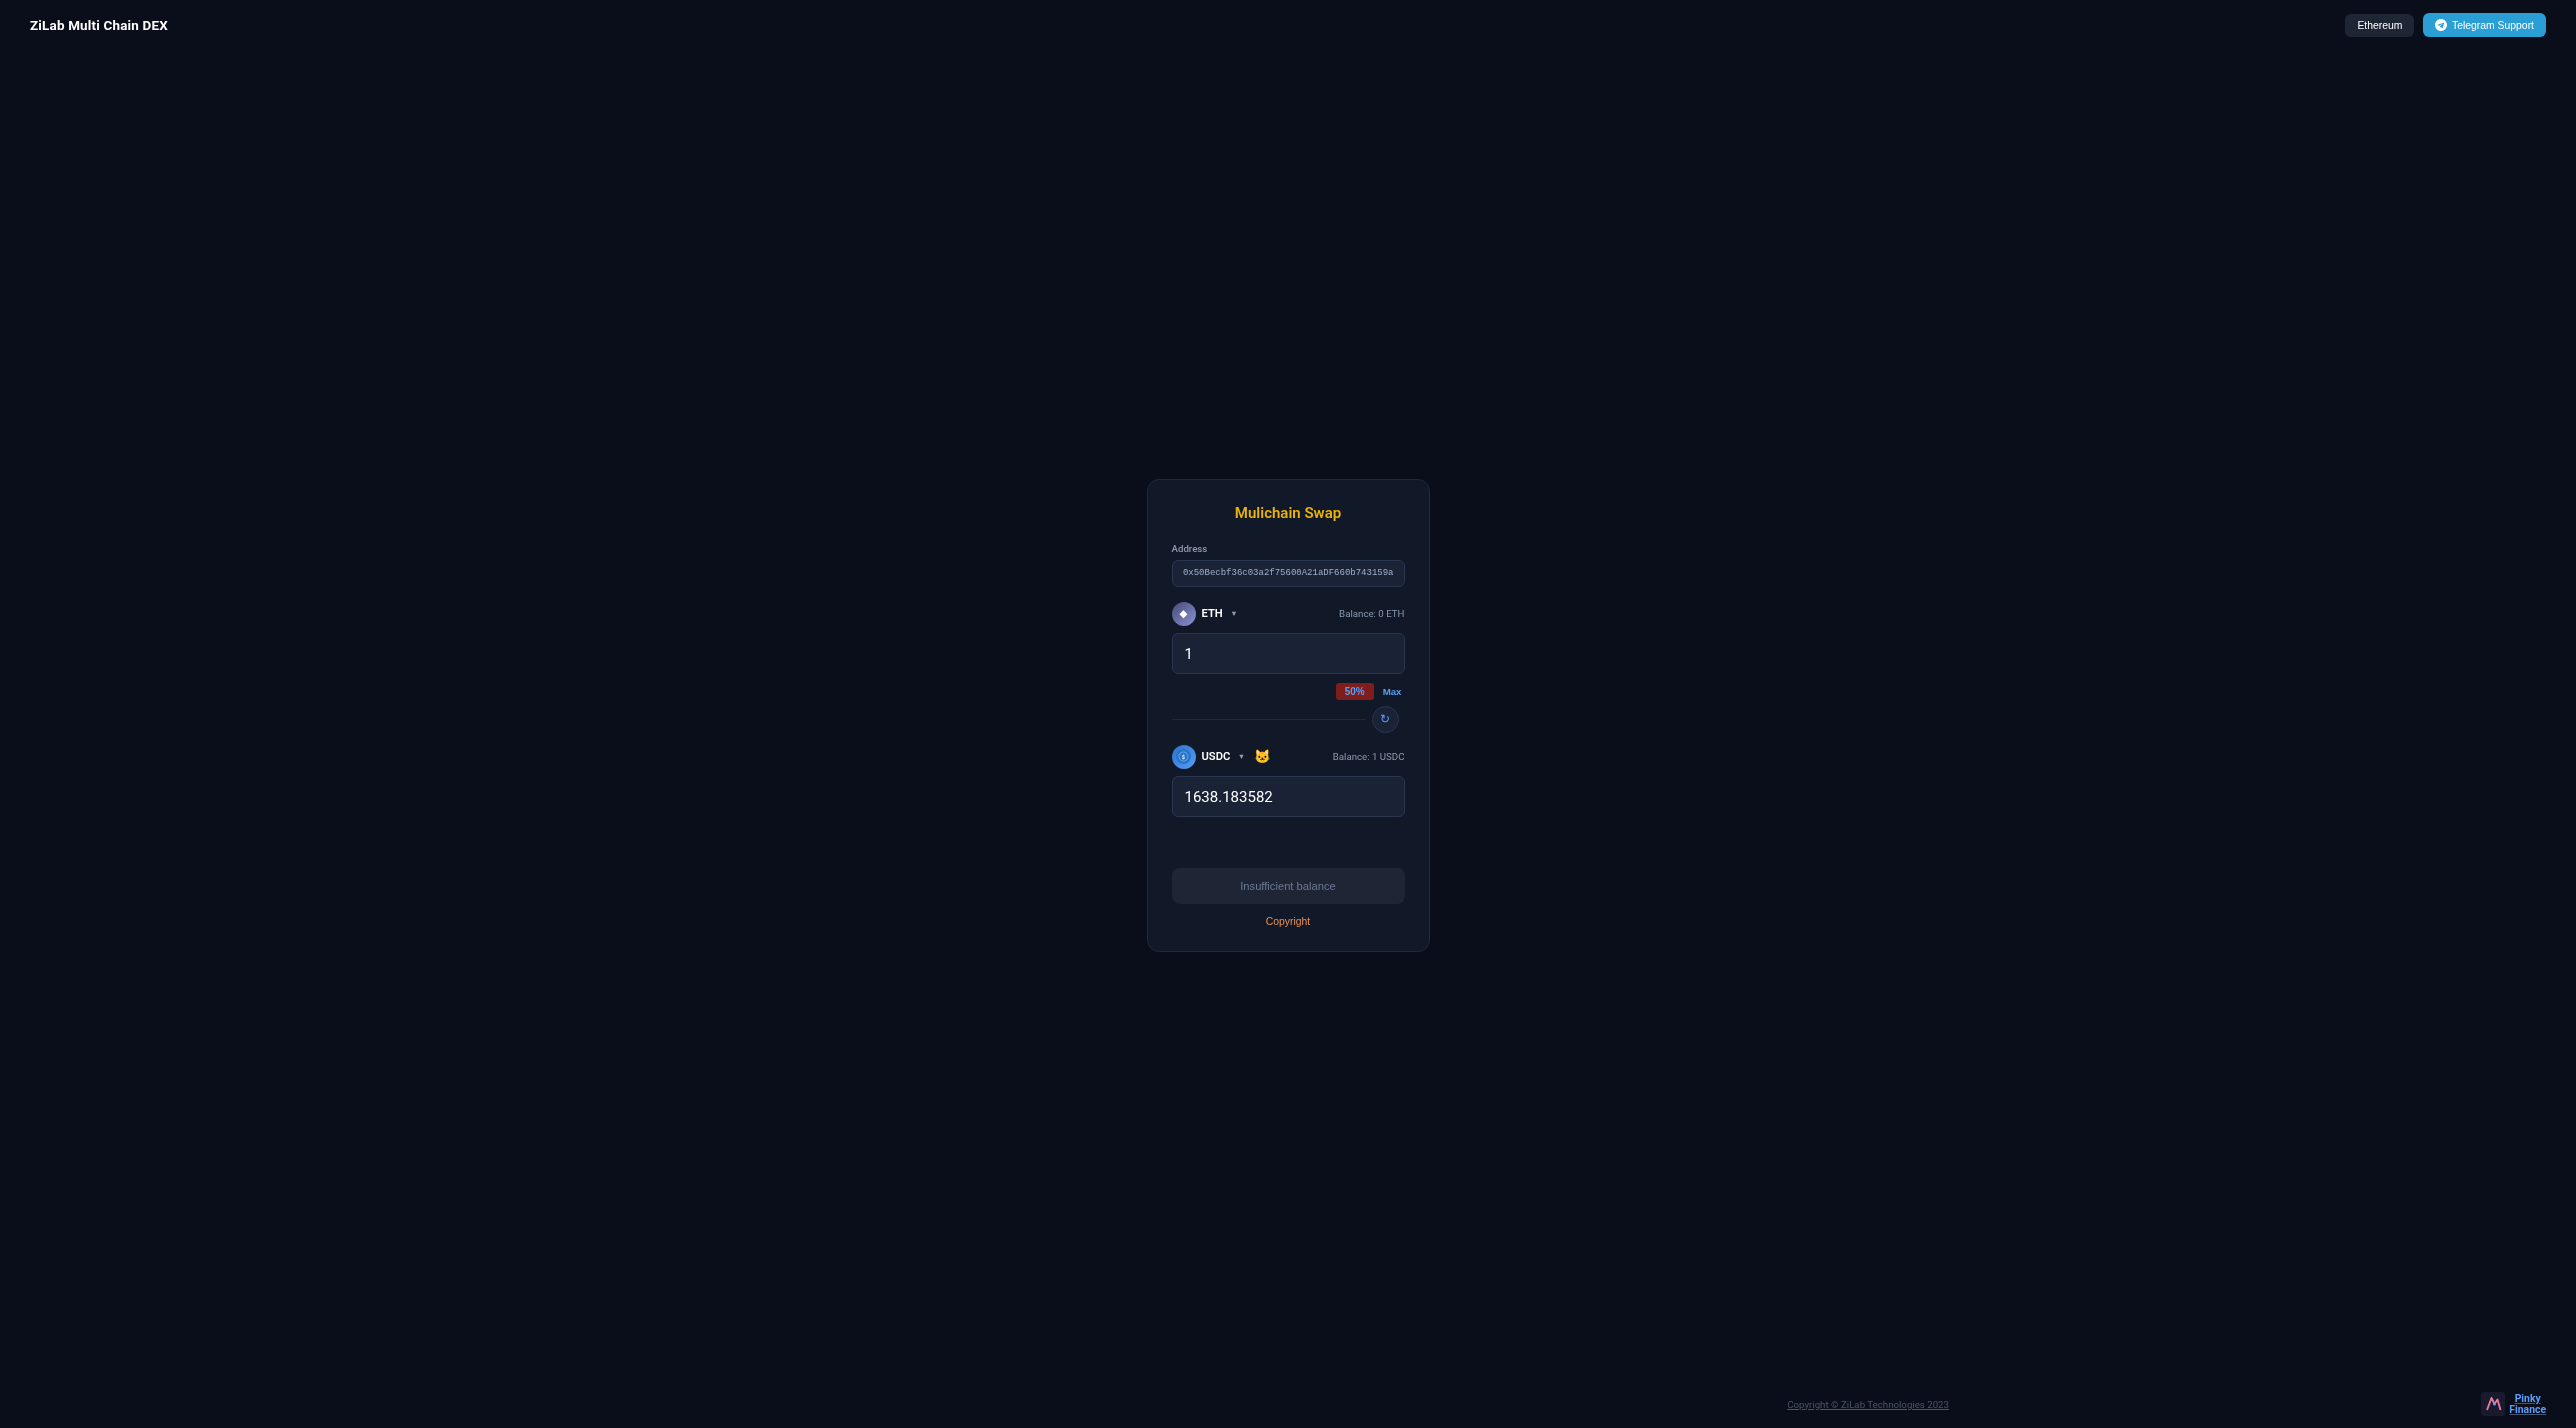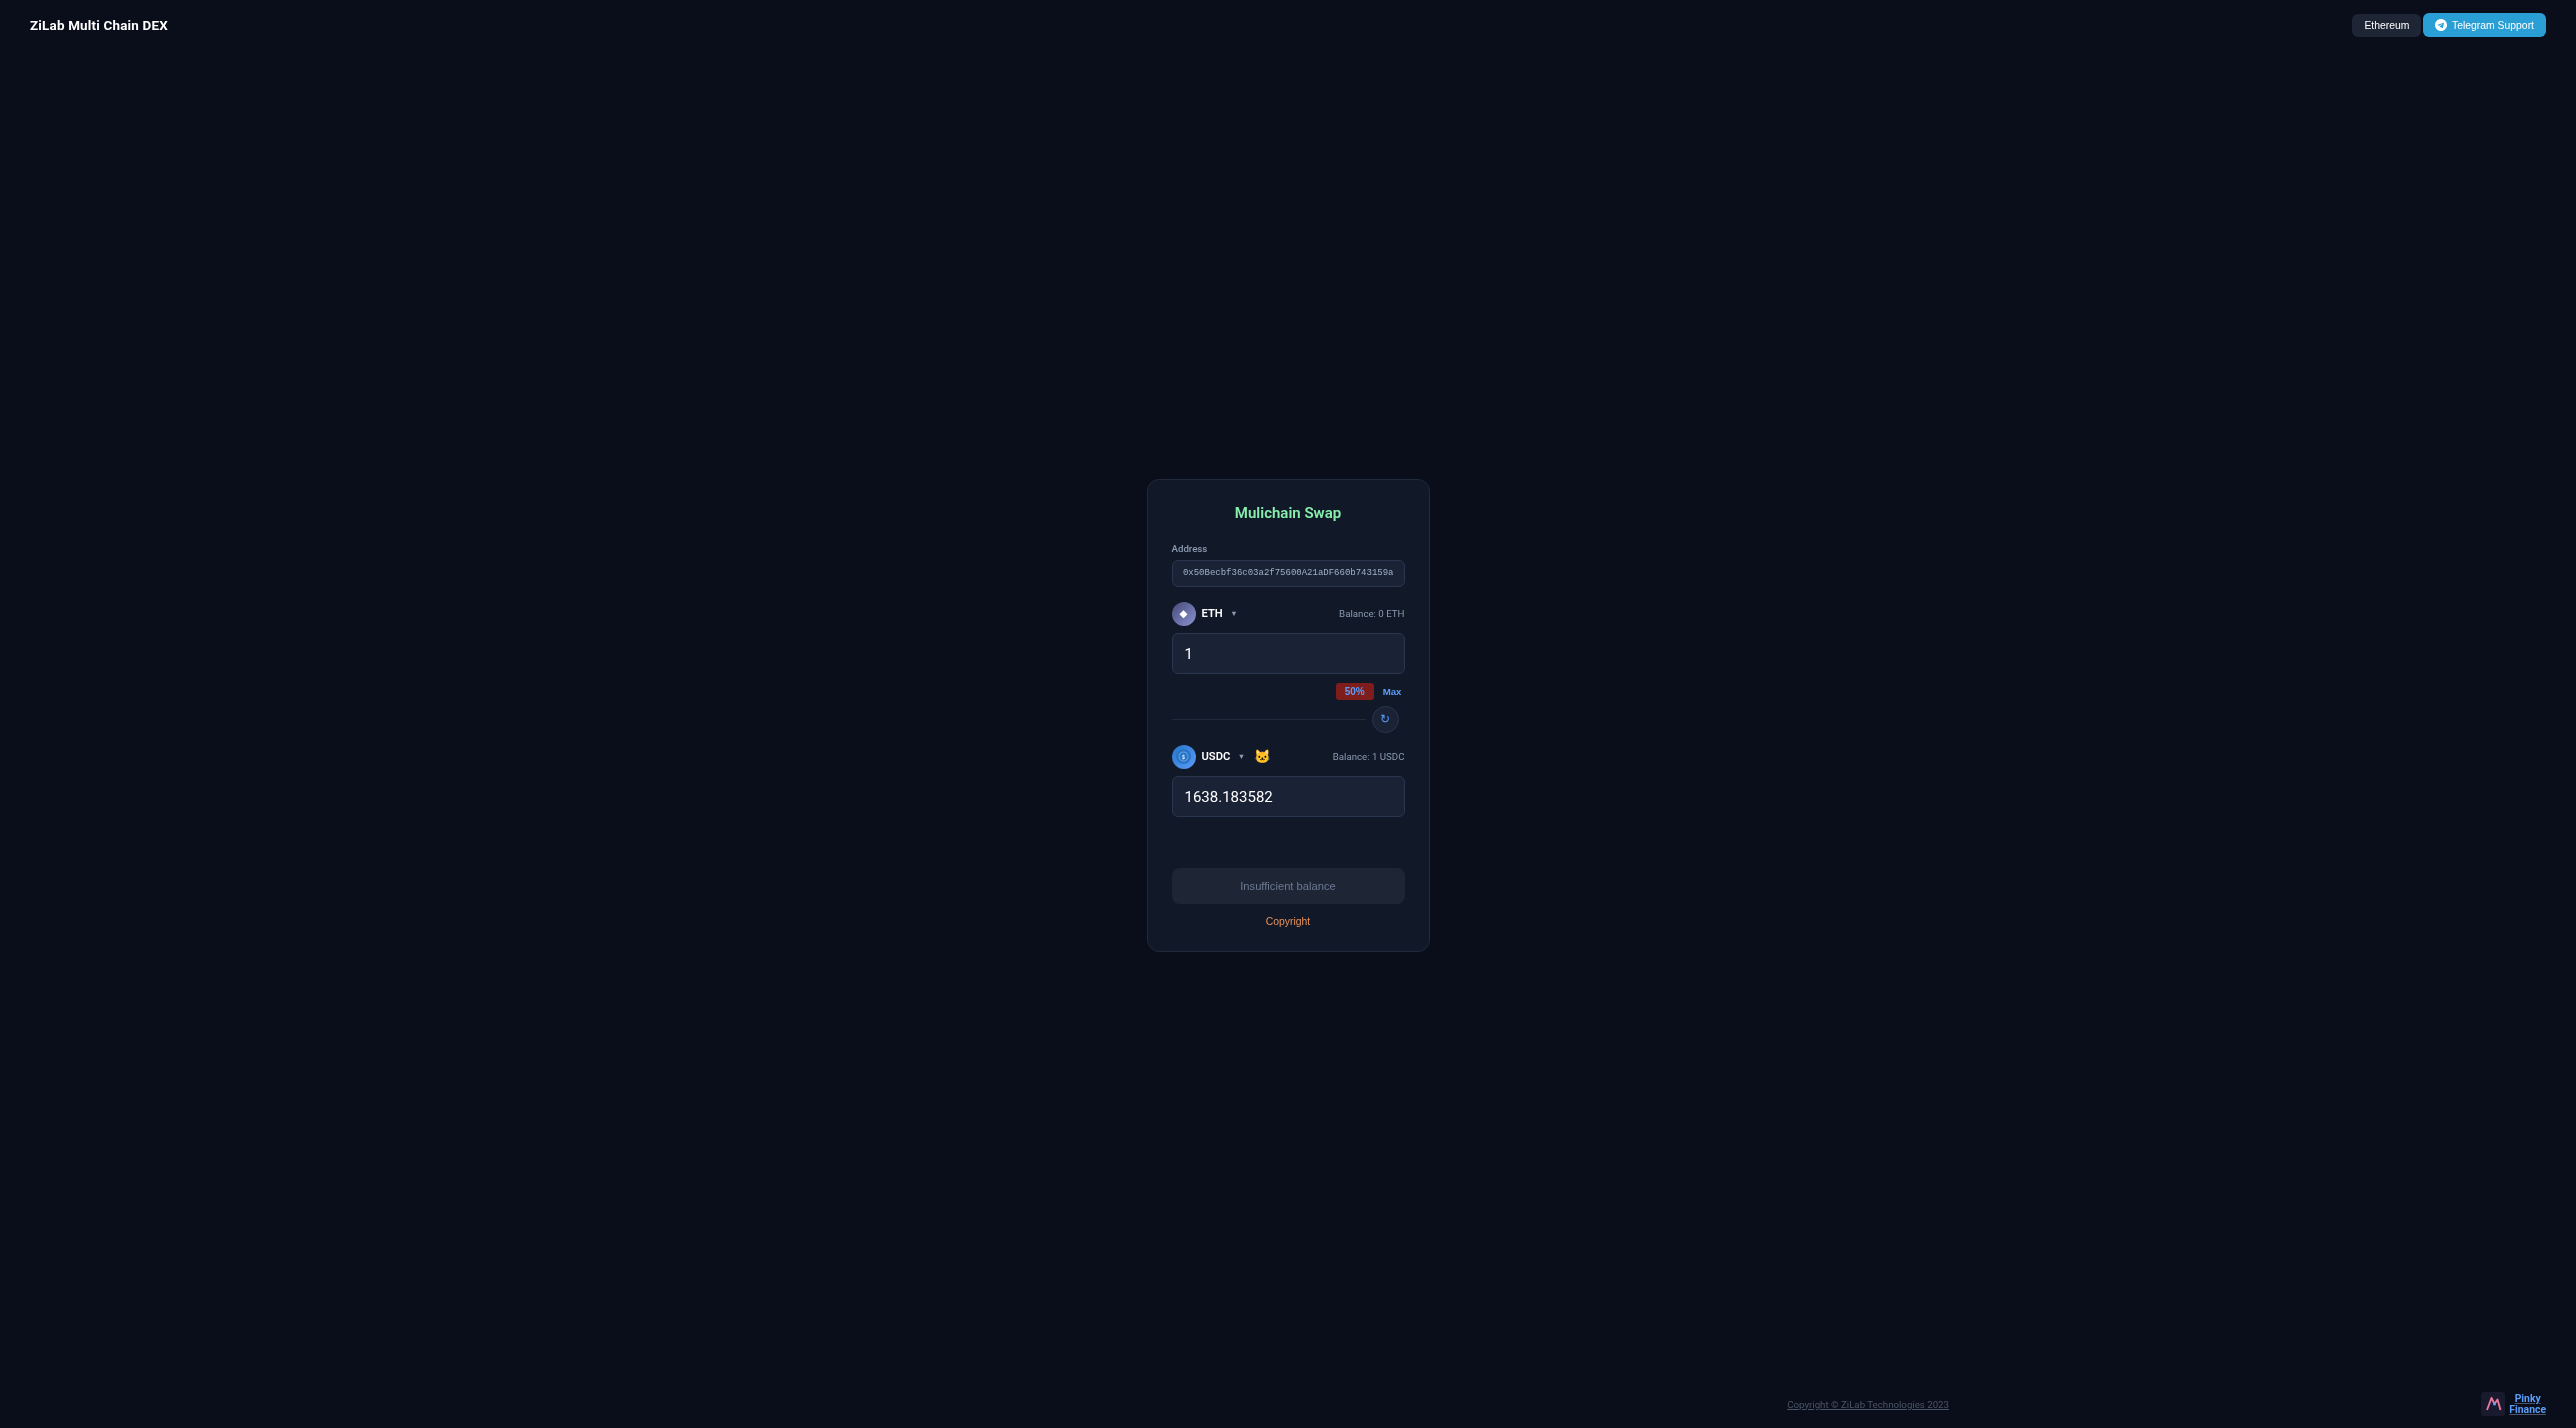--- a/index.html
+++ b/index.html
@@ -28,21 +28,21 @@
     .logo {
       font-size: 13.4px;
       font-weight: 700;
       color: #ffffff;
       letter-spacing: 0.2px;
     }
 
     .header-right {
       display: flex;
       align-items: center;
-      gap: 2px;
+      gap: 9px;
     }
 
     .ethereum-btn {
       background-color: #1e2535;
       color: #ffffff;
       border: none;
       border-radius: 6px;
       padding: 6px 12px;
       font-size: 10.4px;
       font-weight: 500;
@@ -85,21 +85,21 @@
       padding: 24px;
       width: 100%;
       max-width: 283px;
       border: 0.7px solid #1f2a3c;
     }
 
     .swap-title {
       text-align: center;
       font-size: 15px;
       font-weight: 600;
-      color: #86efac;
+      color: #eab308;
       margin-bottom: 21px;
     }
 
     .field-label {
       font-size: 9.7px;
       color: #8b9ab0;
       margin-bottom: 6px;
       font-weight: 500;
     }
 

